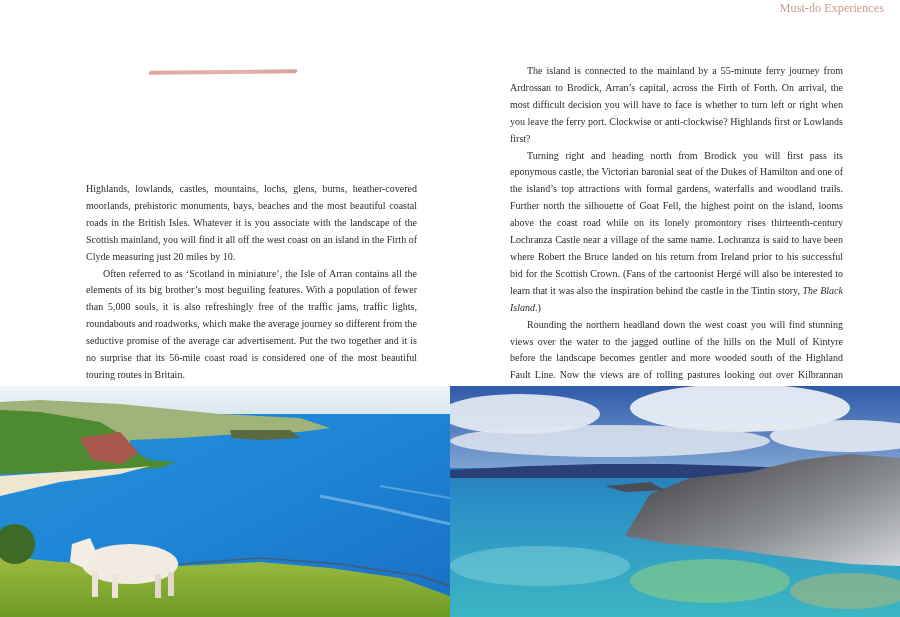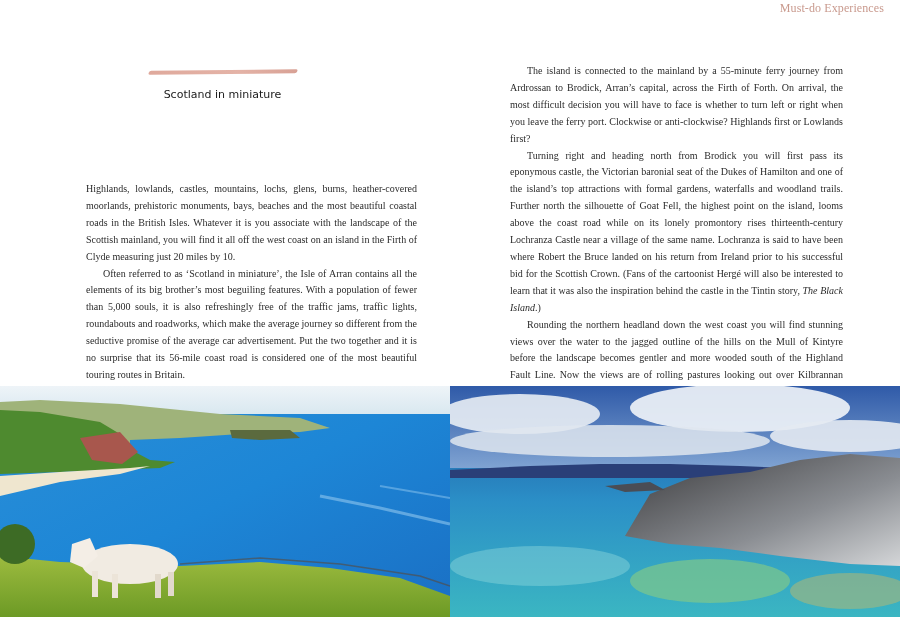--- a/index.html
+++ b/index.html
@@ -48,21 +48,20 @@
   .photo-right { left: 450px; width: 450px; }
   .photo svg { display: block; }
 </style>
 </head>
 <body>
 
 <div class="running-head">Must-do Experiences</div>
 
 <div class="title-block">
   <div class="underline-stroke"></div>
-  <div class="subtitle">Scotland in miniature</div>
 </div>
 
 <div class="col col-left">
   <p class="first">Highlands, lowlands, castles, mountains, lochs, glens, burns, heather-covered moorlands, prehistoric monuments, bays, beaches and the most beautiful coastal roads in the British Isles. Whatever it is you associate with the landscape of the Scottish mainland, you will find it all off the west coast on an island in the Firth of Clyde measuring just 20 miles by 10.</p>
   <p>Often referred to as ‘Scotland in miniature’, the Isle of Arran contains all the elements of its big brother’s most beguiling features. With a population of fewer than 5,000 souls, it is also refreshingly free of the traffic jams, traffic lights, roundabouts and roadworks, which make the average journey so different from the seductive promise of the average car advertisement. Put the two together and it is no surprise that its 56-mile coast road is considered one of the most beautiful touring routes in Britain.</p>
 </div>
 
 <div class="col col-right">
   <p>The island is connected to the mainland by a 55-minute ferry journey from Ardrossan to Brodick, Arran’s capital, across the Firth of Forth. On arrival, the most difficult decision you will have to face is whether to turn left or right when you leave the ferry port. Clockwise or anti-clockwise? Highlands first or Lowlands first?</p>
   <p><span>Turning right and heading north from Brodick you will first pass its eponymous castle, the Victorian baronial seat of the Dukes of Hamilton and one of the island’s top attractions with formal gardens, waterfalls and woodland trails. Further north the silhouette of Goat Fell, the highest point on the island, looms above the coast road while on its lonely promontory rises thirteenth-century Lochranza Castle near a village of the same name. Lochranza is said to have been where Robert the Bruce landed on his return from Ireland prior to his successful bid for the Scottish Crown. (Fans of the cartoonist Hergé will also be interested to learn that it was also the inspiration behind the castle in the Tintin story, </span><em>The Black Island</em><span>.)</span></p>

